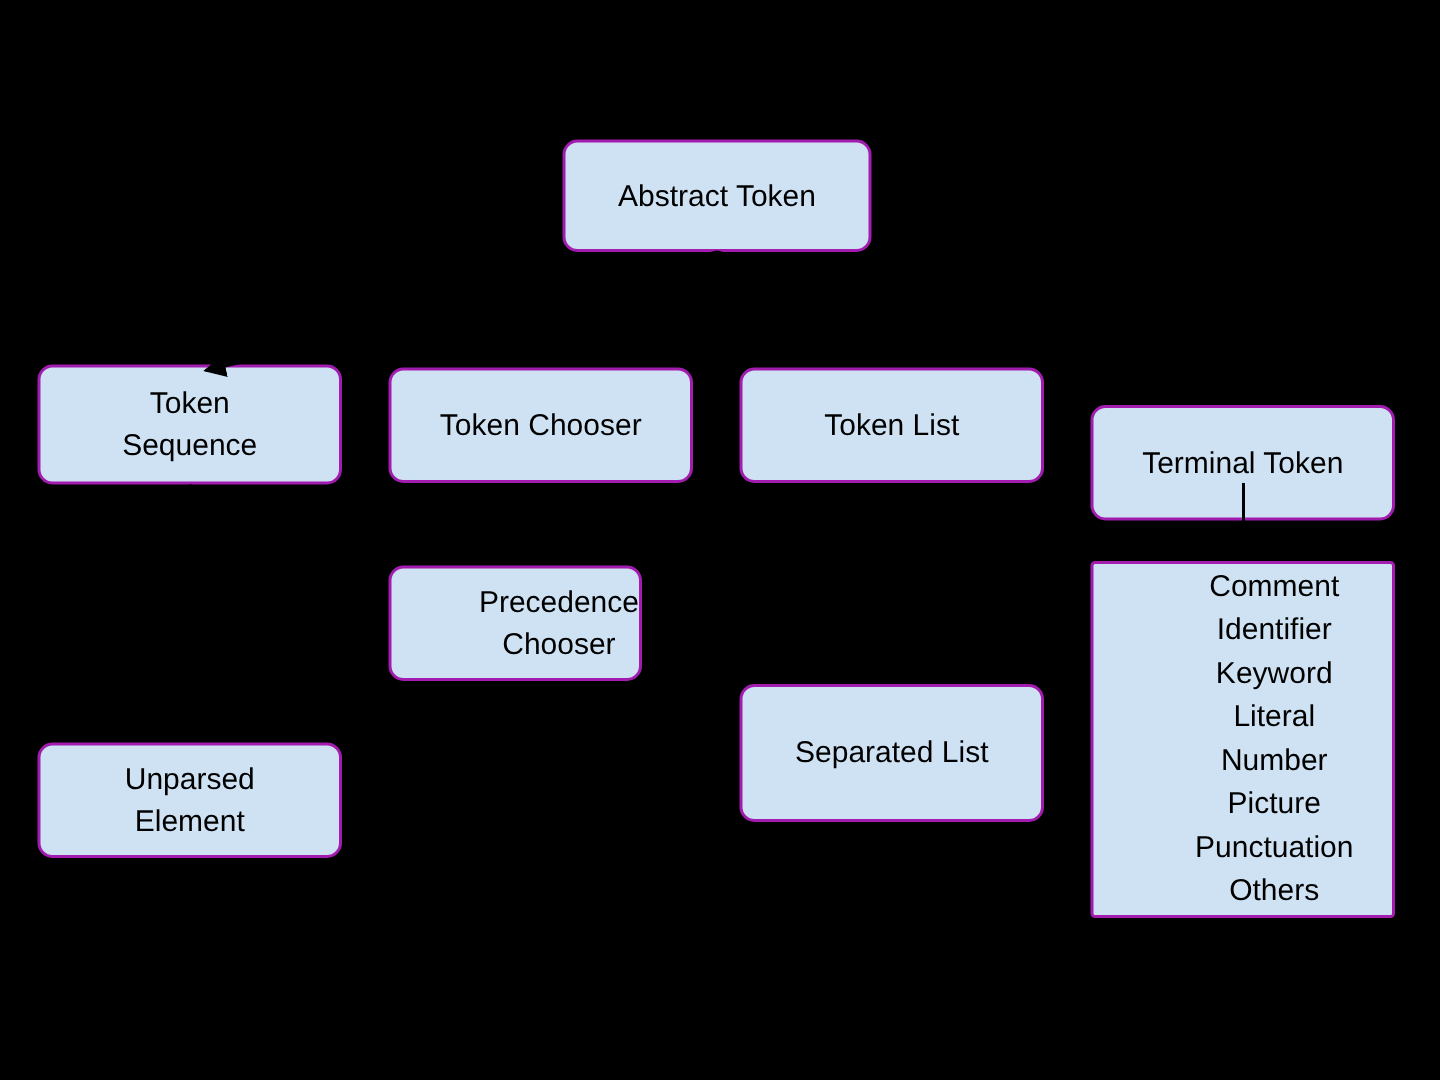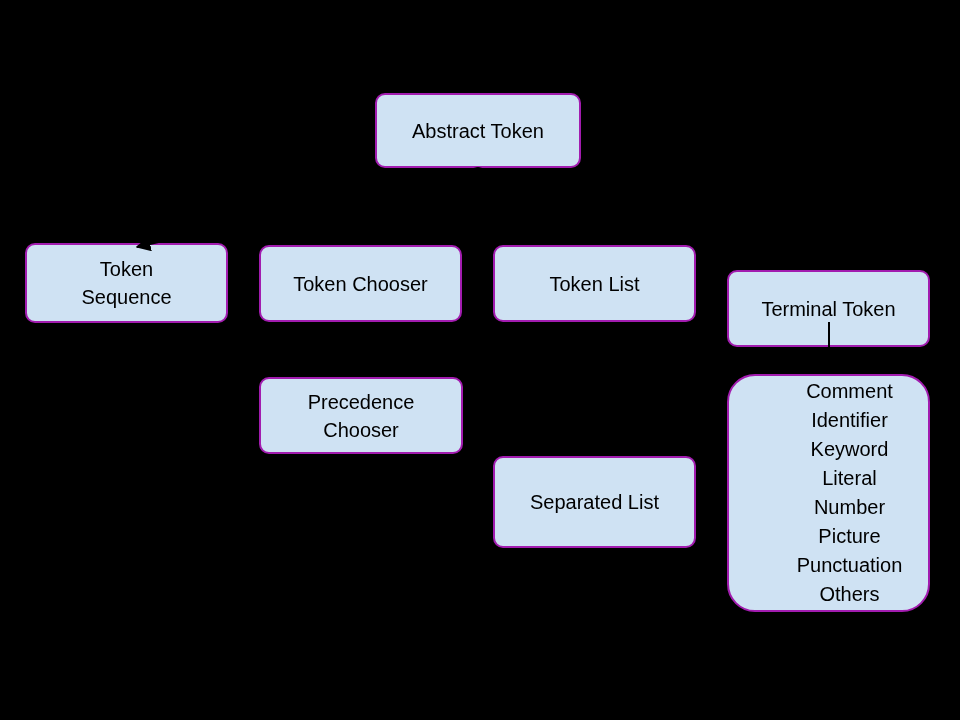--- a/index.html
+++ b/index.html
@@ -24,21 +24,21 @@
     align-items: center;
     justify-content: center;
     text-align: center;
     color: #000000;
     font-size: 20px;
     line-height: 28px;
     white-space: pre-line;
     box-sizing: border-box;
   }
   .node.big-radius {
-    border-radius: 28px;
+    border-radius: 3px;
     line-height: 29px;
     padding-left: 42px;
   }
   svg.connector-layer {
     position: absolute;
     left: 0;
     top: 0;
     width: 960px;
     height: 720px;
     pointer-events: none;
@@ -63,29 +63,33 @@
   </div>
 
   <div class="node" style="left:493px; top:245px; width:203px; height:77px;">
     <span>Token List</span>
   </div>
 
   <div class="node" style="left:727px; top:245px; width:203px; height:77px;margin-top:25px;">
     <span>Terminal Token</span>
   </div>
 
-  <div class="node" style="left:259px; top:377px; width:204px; height:77px;">
+  <div class="node" style="left:259px; top:377px; width:169px; height:77px;justify-content:flex-end;">
     <span>Precedence
 Chooser</span>
   </div>
 
   <div class="node" style="left:493px; top:456px; width:203px; height:92px;">
     <span>Separated List</span>
   </div>
 
+  <div class="node" style="left:25px;  top:495px; width:203px; height:77px;">
+    <span>Unparsed
+Element</span>
+  </div>
 
   <div class="node big-radius" style="left:727px; top:374px; width:203px; height:238px;">
     <span>Comment
 Identifier
 Keyword
 Literal
 Number
 Picture
 Punctuation
 Others</span>

